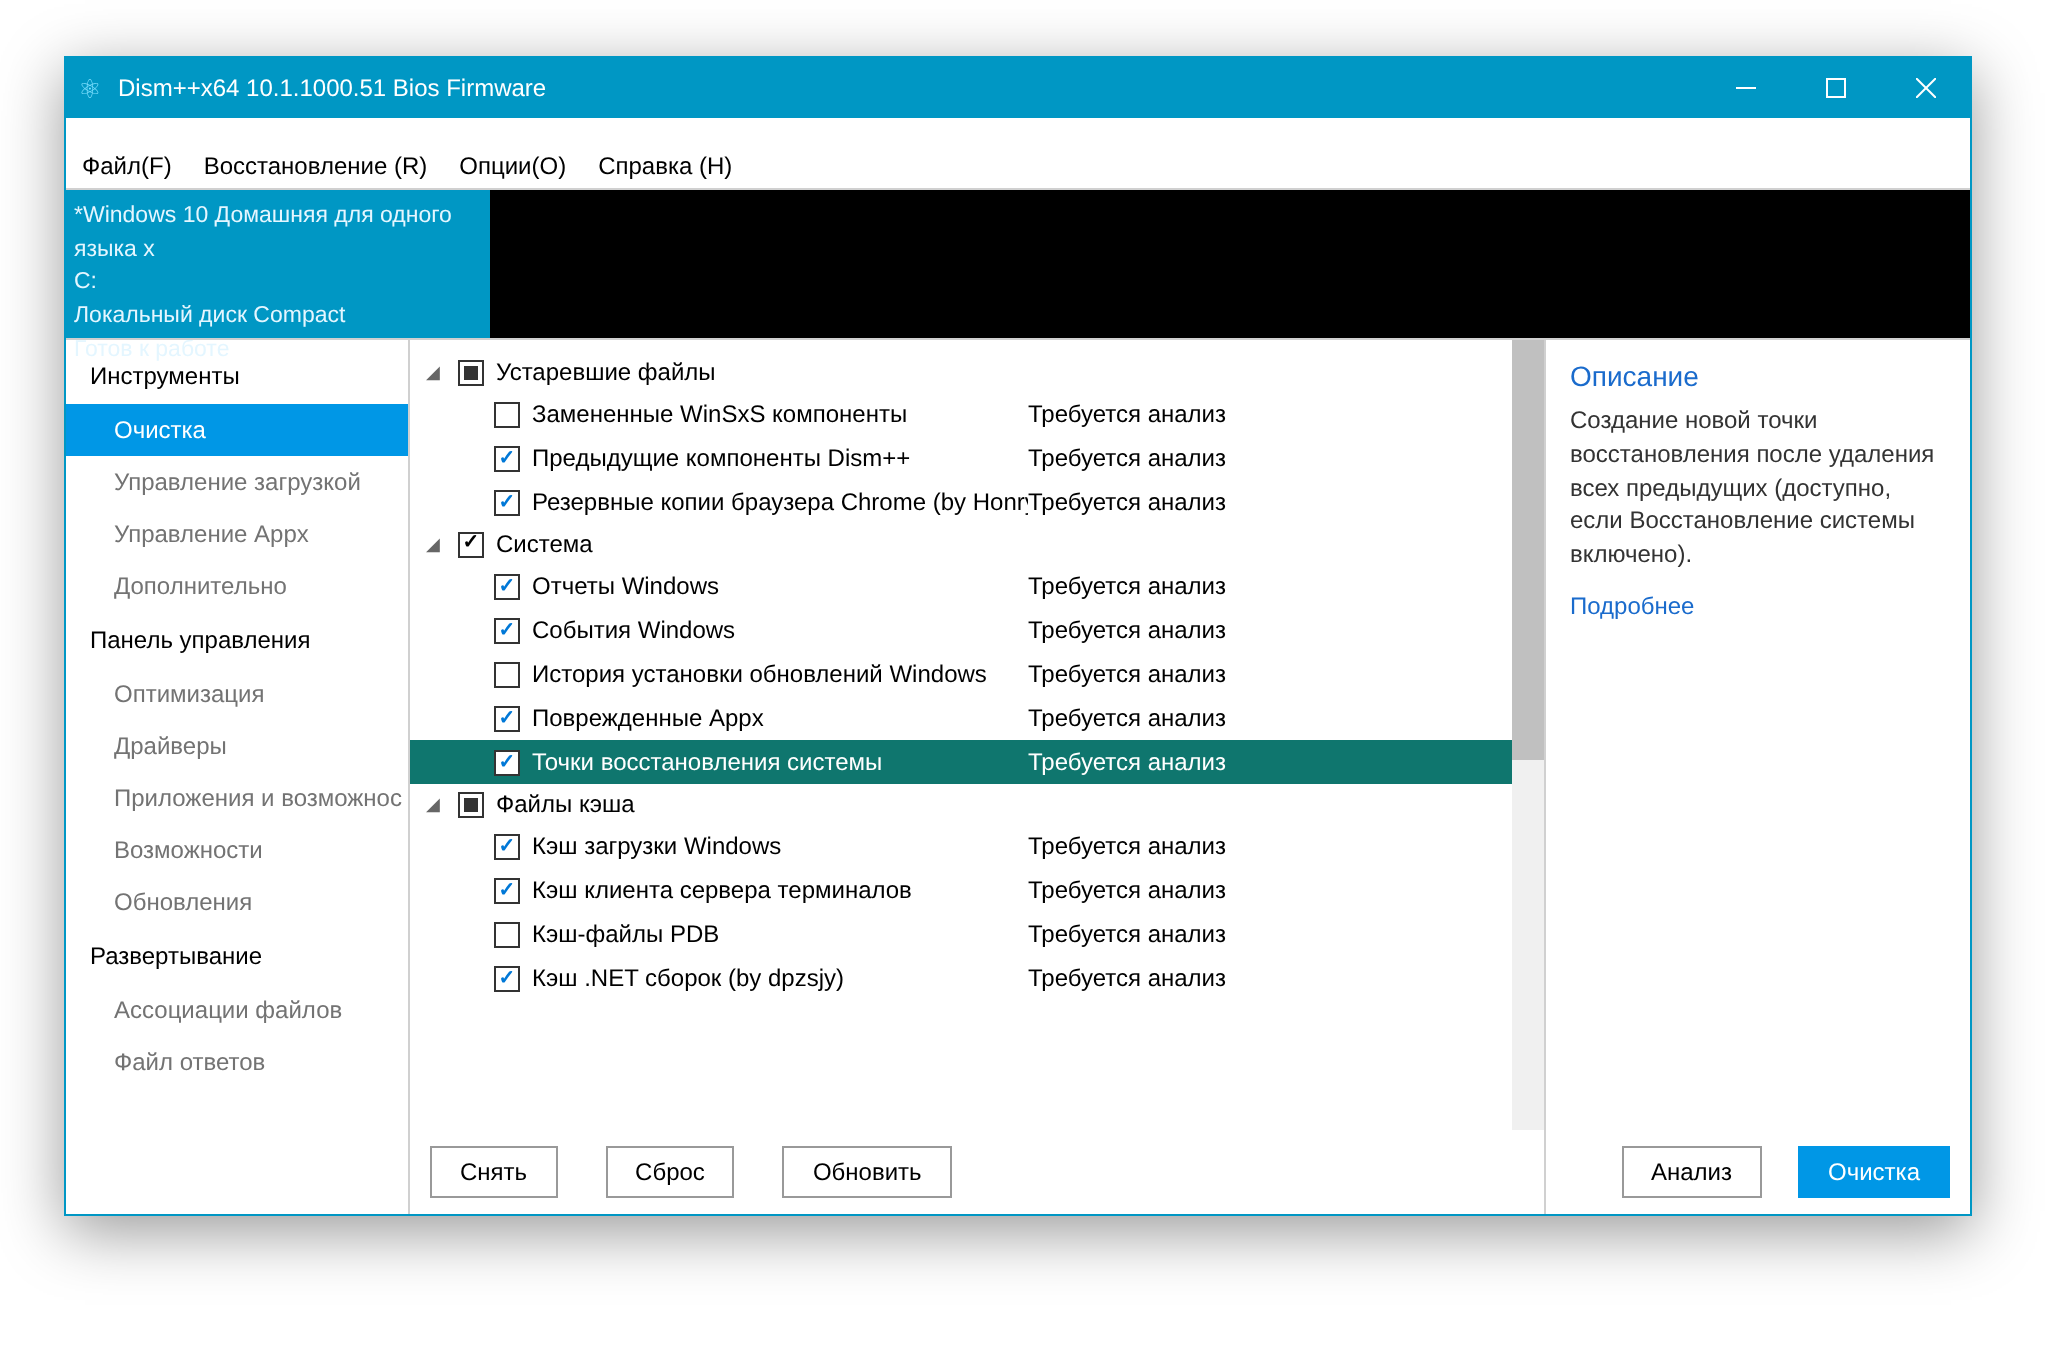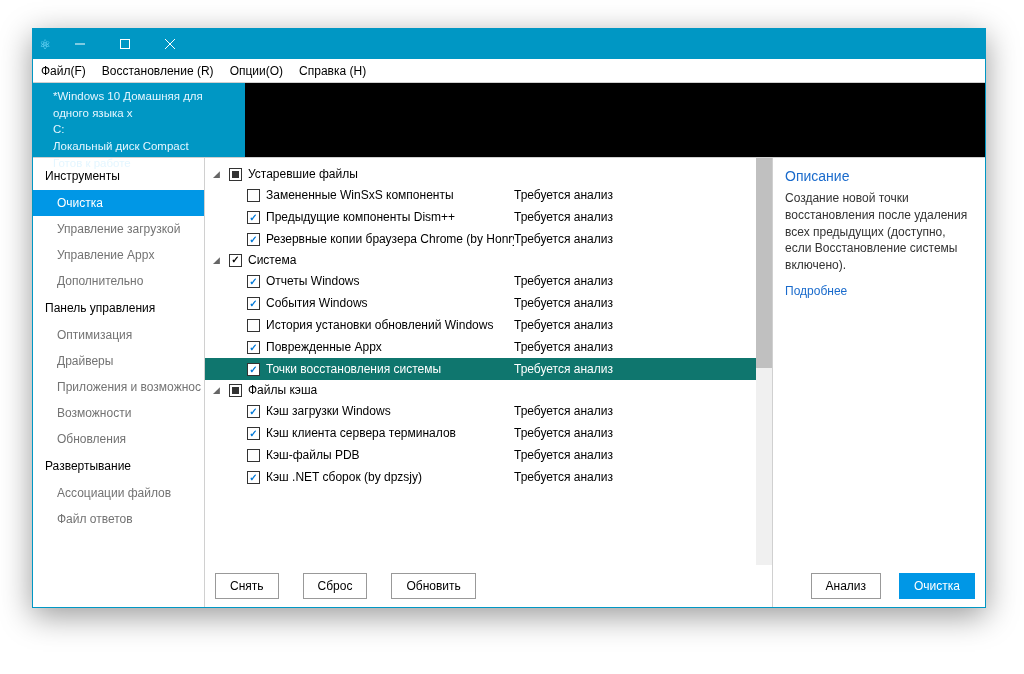--- a/index.html
+++ b/index.html
@@ -3,24 +3,24 @@
 <meta charset="utf-8">
 <style>
   * { box-sizing: border-box; margin: 0; padding: 0; font-family: "Segoe UI", Tahoma, sans-serif; }
   body { background: #fff; width: 1024px; height: 674px; overflow: hidden; }
   .window { position: absolute; left: 32px; top: 28px; width: 954px; height: 580px; background: #fff; box-shadow: 0 8px 30px rgba(0,0,0,0.4); border: 1px solid #0097c4; display: flex; flex-direction: column; }
   .titlebar { background: #0097c4; height: 30px; display: flex; align-items: center; color: #fff; font-size: 12px; }
   .title-icon { width: 24px; display: flex; align-items: center; justify-content: center; font-size: 13px; color: #7ee0ff; }
   .title-text { flex: 1; padding-left: 2px; }
   .win-controls { display: flex; height: 100%; }
   .win-btn { width: 45px; display: flex; align-items: center; justify-content: center; font-size: 11px; color: #fff; cursor: pointer; }
-  .menubar { background: #fff; border-bottom: 1px solid #d0d0d0; height: 24px; display: flex; align-items: center; font-size: 12px; color: #000; }
+  .menubar { background: #fff; border-bottom: 1px solid #d0d0d0; height: 24px; display: flex; align-items: center; font-size: 12px; color: #000; margin-top: 12px; }
   .menubar-item { padding: 0 8px; cursor: pointer; }
   .infobar { background: #000; height: 74px; display: flex; }
-  .infobox { background: #0097c4; color: #e4f6ff; font-size: 11.5px; padding: 5px 20px; width: 212px; line-height: 1.45; }
+  .infobox { background: #0097c4; color: #e4f6ff; font-size: 11.5px; padding: 5px 4px; width: 212px; line-height: 1.45; }
   .main { flex: 1; display: flex; overflow: hidden; border-top: 1px solid #d0d0d0; }
   .sidebar { width: 172px; border-right: 1px solid #d0d0d0; overflow-y: auto; font-size: 12px; padding-top: 4px; }
   .side-head { padding: 7px 12px; color: #000; }
   .side-item { padding: 6px 12px 6px 24px; color: #737373; cursor: pointer; white-space: nowrap; overflow: hidden; }
   .side-item.active { background: #0097e6; color: #fff; }
   .center { flex: 1; display: flex; flex-direction: column; border-right: 1px solid #d0d0d0; }
   .tree { flex: 1; overflow-y: auto; font-size: 12px; padding: 6px 0; position: relative; }
   .tree-scrollbar { position: absolute; right: 0; top: 0; width: 16px; height: 100%; background: #f0f0f0; }
   .tree-thumb { position: absolute; right: 0; top: 0; width: 16px; height: 210px; background: #c0c0c0; }
   .cat-row { display: flex; align-items: center; padding: 3px 4px 3px 8px; }
@@ -42,20 +42,21 @@
   .desc-link { color: #1a6bcc; cursor: pointer; }
   .rightbtns { display: flex; gap: 18px; padding: 8px 10px; justify-content: flex-end; }
   .btn.primary { background: #0097e6; color: #fff; border-color: #0097e6; }
 </style>
 </head>
 <body>
 
 <div class="window">
   <div class="titlebar">
     <div class="title-icon">⚛</div>
+    <div class="title-text">Dism++x64 10.1.1000.51 Bios Firmware</div>
     <div class="win-controls">
       <div class="win-btn">
           <svg width="10" height="10">
             <line x1="0" y1="5" x2="10" y2="5" stroke="#fff" stroke-width="1"></line>
           </svg>
         </div>
       <div class="win-btn">
           <svg width="10" height="10">
             <rect x="0.5" y="0.5" width="9" height="9" fill="none" stroke="#fff" stroke-width="1"></rect>
           </svg>

